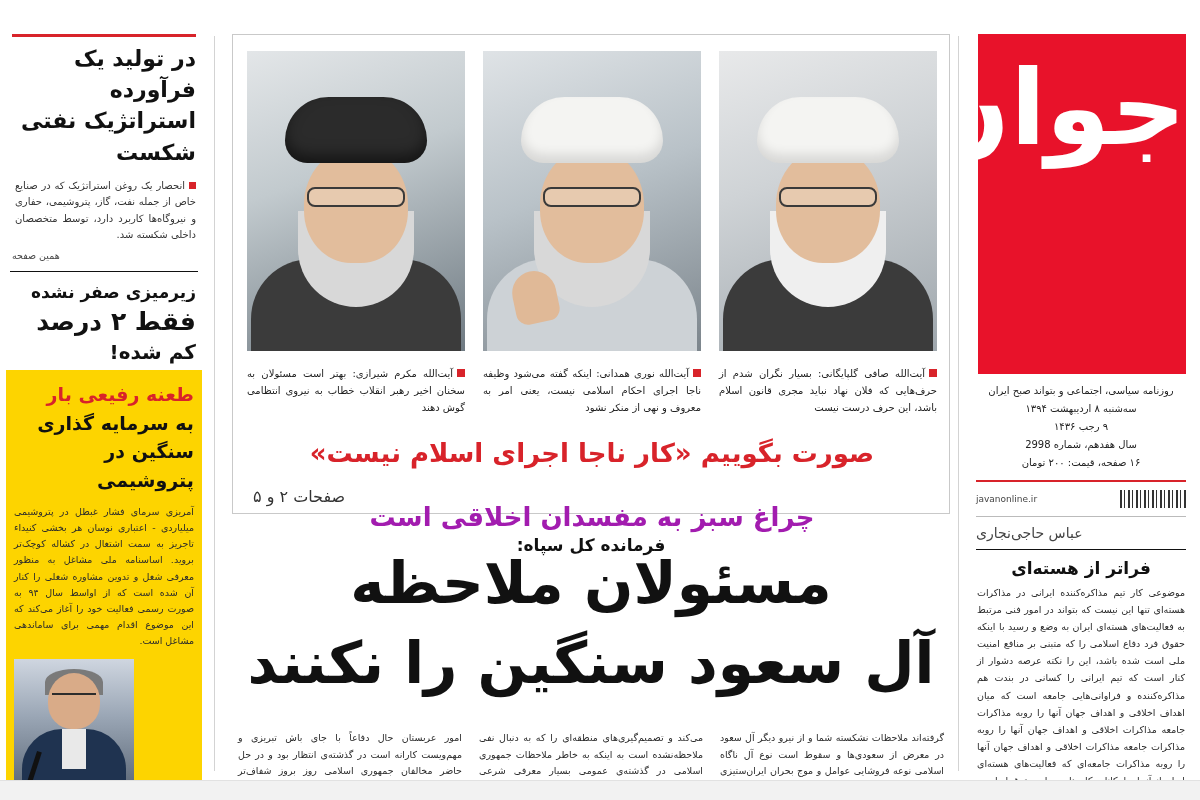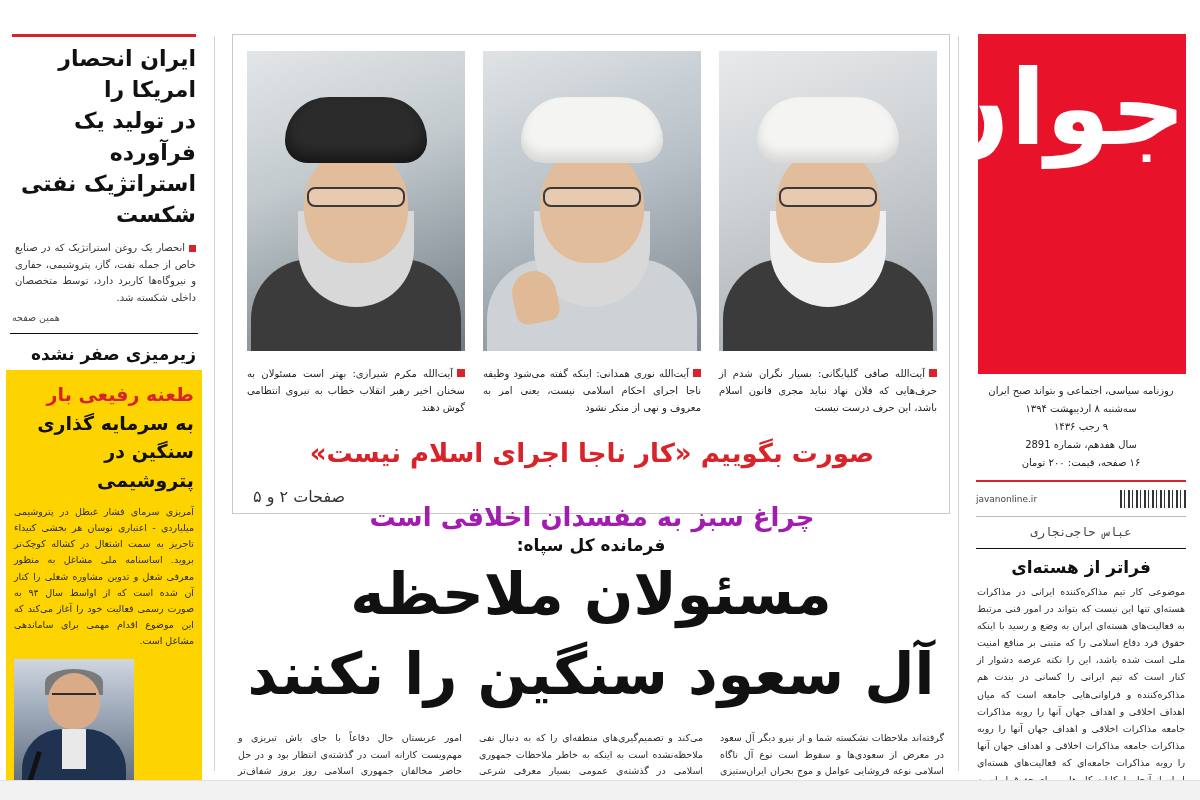--- a/index.html
+++ b/index.html
@@ -359,21 +359,21 @@
     width: 718px;
     text-align: center;
     direction: rtl;
     font-size: 17px;
     font-weight: bold;
     color: #111;
   }
   .main-headline {
     position: absolute;
     left: 0;
-    top: 524px;
+    top: 513px;
     width: 718px;
     text-align: center;
     direction: rtl;
     font-weight: bold;
     color: #111;
     font-size: 58px;
     line-height: 1.38;
     letter-spacing: -1px;
   }
   .lede-row {
@@ -461,25 +461,24 @@
     color: #444;
     direction: ltr;
   }
   .right-rule {
     border: 0;
     border-top: 1px solid #bbb;
     margin: 8px;
   }
   .byline {
     direction: rtl;
-    text-align: center;
-    font-size: 12px;
+    text-align: left;
+    font-size: 14px;
     color: #444;
     margin: 0 8px;
-    font-family: Liberation Mono, monospace;
   }
   .col-title {
     direction: rtl;
     text-align: center;
     font-weight: bold;
     font-size: 17px;
     color: #111;
     margin: 8px 8px 6px 8px;
     border-top: 1px solid #111;
     padding-top: 8px;
@@ -499,21 +498,20 @@
 <div class="page">
 
   <div class="top-ornament"></div>
 
   <div class="paper">
 
     <div class="left-col">
       <div class="lead-box">
         <div class="rule-top"></div>
         <div class="lead-headline">
-          <div>ایران انحصار امریکا را</div>
           <div>در تولید یک فرآورده</div>
           <div>استراتژیک نفتی</div>
           <div>شکست</div>
         </div>
         <div class="lead-body">
           <span class="bullet-sq"></span><span>انحصار یک روغن استراتژیک که در صنایع خاص از جمله نفت، گاز، پتروشیمی، حفاری و نیروگاه‌ها کاربرد دارد، توسط متخصصان داخلی شکسته شد.</span>
         </div>
         <div class="page-ref">همین صفحه</div>
       </div>
 
@@ -620,21 +618,21 @@
 
     <div class="right-col">
       <div class="nameplate">
         <div class="logo-text">جوان</div>
       </div>
 
       <div class="masthead-meta">
         <div>روزنامه سیاسی، اجتماعی و بتواند صبح ایران</div>
         <div>سه‌شنبه ۸ اردیبهشت ۱۳۹۴</div>
         <div>۹ رجب ۱۴۳۶</div>
-        <div>سال هفدهم، شماره 2891</div>
+        <div>سال هفدهم، شماره 2998</div>
         <div>۱۶ صفحه، قیمت: ۲۰۰ تومان</div>
       </div>
 
       <div class="barcode-row">
         <div class="barcode"></div>
         <div class="site">javanonline.ir</div>
       </div>
 
       <hr class="right-rule">
 

